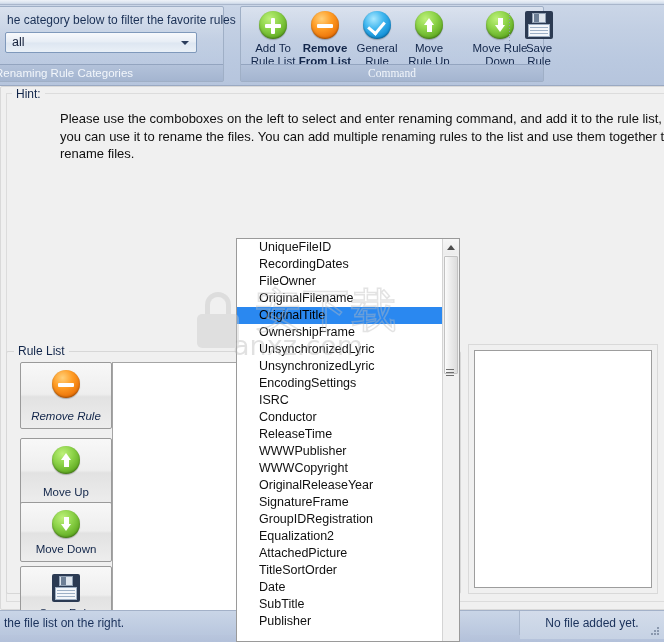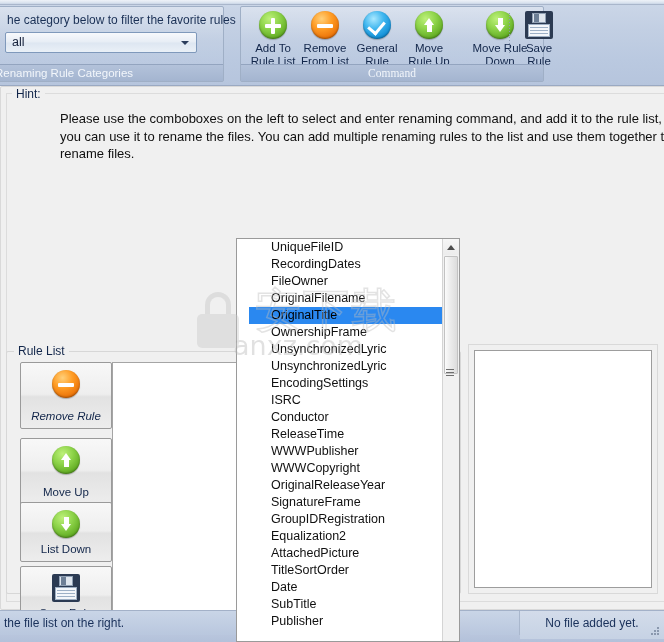--- a/index.html
+++ b/index.html
@@ -243,21 +243,21 @@
 
   
   #dropdown{
     position:absolute;left:236px;top:238px;width:224px;height:404px;
     background:#fff;border:1px solid #9a9a9a;box-sizing:border-box;z-index:50;
     overflow:hidden;
   }
   #dd-list{position:absolute;left:0;top:0;width:205px;height:100%;}
   .dd-item{
     height:17px;line-height:17px;padding-left:22px;
-    font-size:12.5px;color:#101010;white-space:nowrap;cursor:default;margin-left:12px;
+    font-size:12.5px;color:#101010;white-space:nowrap;cursor:default;
   }
   .dd-item.sel{background:#2a88f0;color:#000000;}
   #dd-scroll{
     position:absolute;right:0;top:0;width:17px;height:100%;
     background:#f1f1f1;border-left:1px solid #d4d4d4;box-sizing:border-box;
   }
   #dd-up{
     position:absolute;left:0;top:0;width:16px;height:16px;
     background:linear-gradient(180deg,#f6f6f6,#ececec);
   }
@@ -325,21 +325,21 @@
       <span class="icon-circ ic-green">
         <span class="plus-h"></span>
           <span class="plus-v"></span>
       </span>
       <span class="lbl">
         <span>Add To</span><br>
         <span>Rule List</span>
       </span>
     </div>
 
-    <div class="cmd-btn" style="left:58px;">
+    <div class="cmd-btn" style="left:58px;font-weight:bold;">
       <span class="icon-circ ic-orange">
         <span class="minus-h"></span>
       </span>
       <span class="lbl">
         <span>Remove</span><br>
         <span>From List</span>
       </span>
     </div>
 
     <div class="cmd-btn" style="left:110px;">
@@ -479,21 +479,21 @@
       <span class="blabel">Move Up</span>
     </div>
 
     <div class="big-btn" id="btn-movedown">
       <span class="bicon">
         <span class="icon-circ ic-green" style="top:0;margin-left:-14px;">
           <span class="arrow-dn"></span>
             <span class="arrow-dn-stem"></span>
         </span>
       </span>
-      <span class="blabel">List Down</span>
+      <span class="blabel">Move Down</span>
     </div>
 
     <div class="big-btn" id="btn-saverule">
       <span class="bicon">
         <span class="ic-floppy" style="left:0;top:0;margin-left:0;">
           <span class="fl-body"></span>
           <span class="fl-shutter"></span>
           <span class="fl-shutter-in"></span>
           <span class="fl-label"></span>
           <span class="fl-line" style="top:16px;"></span>

